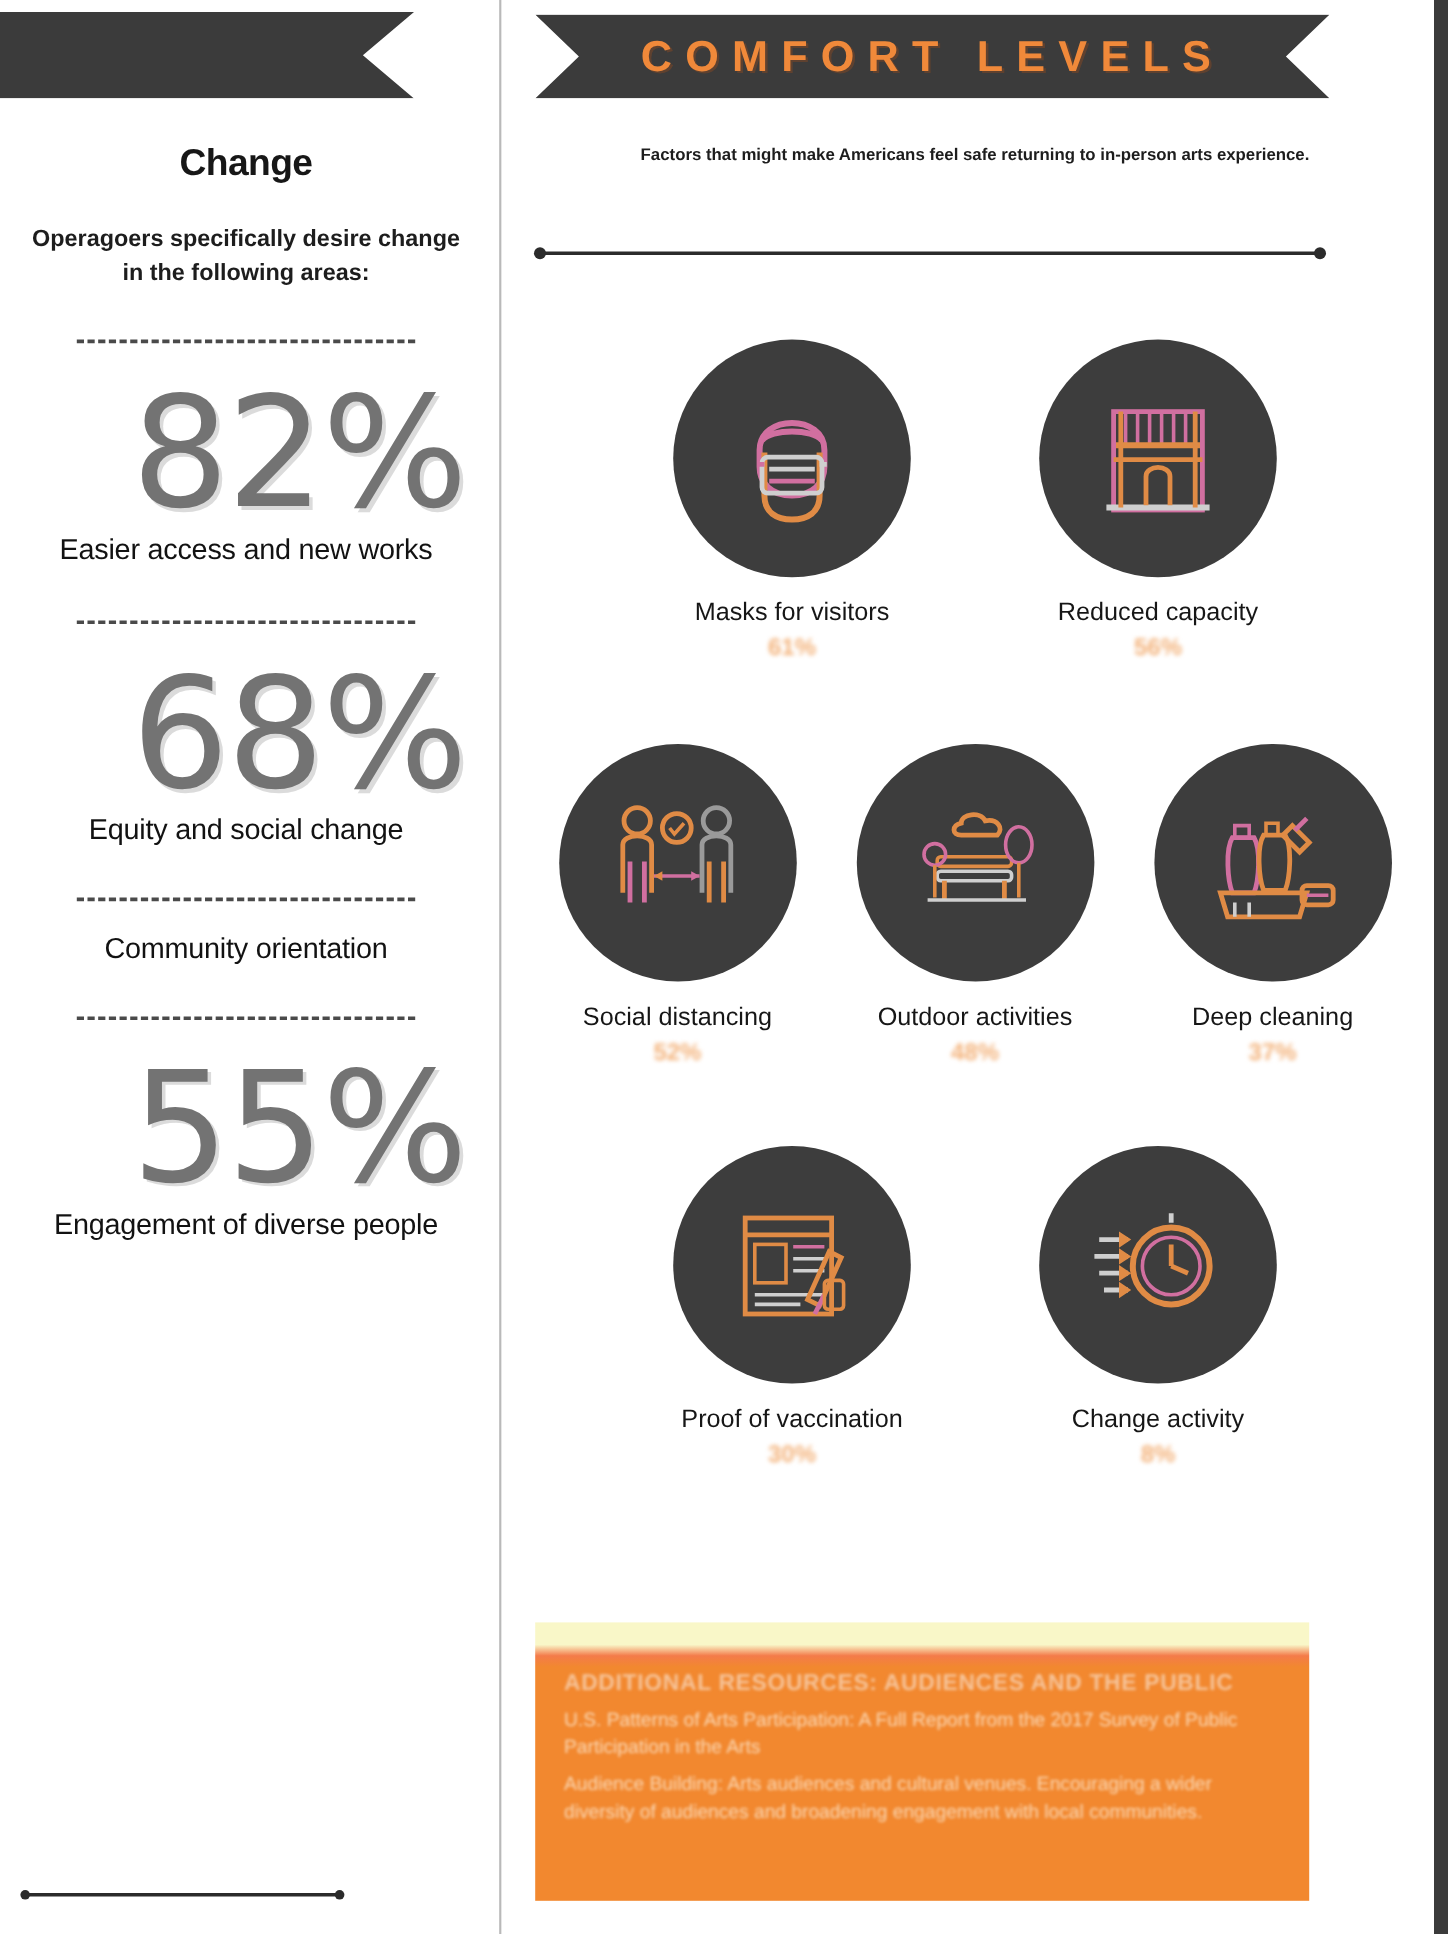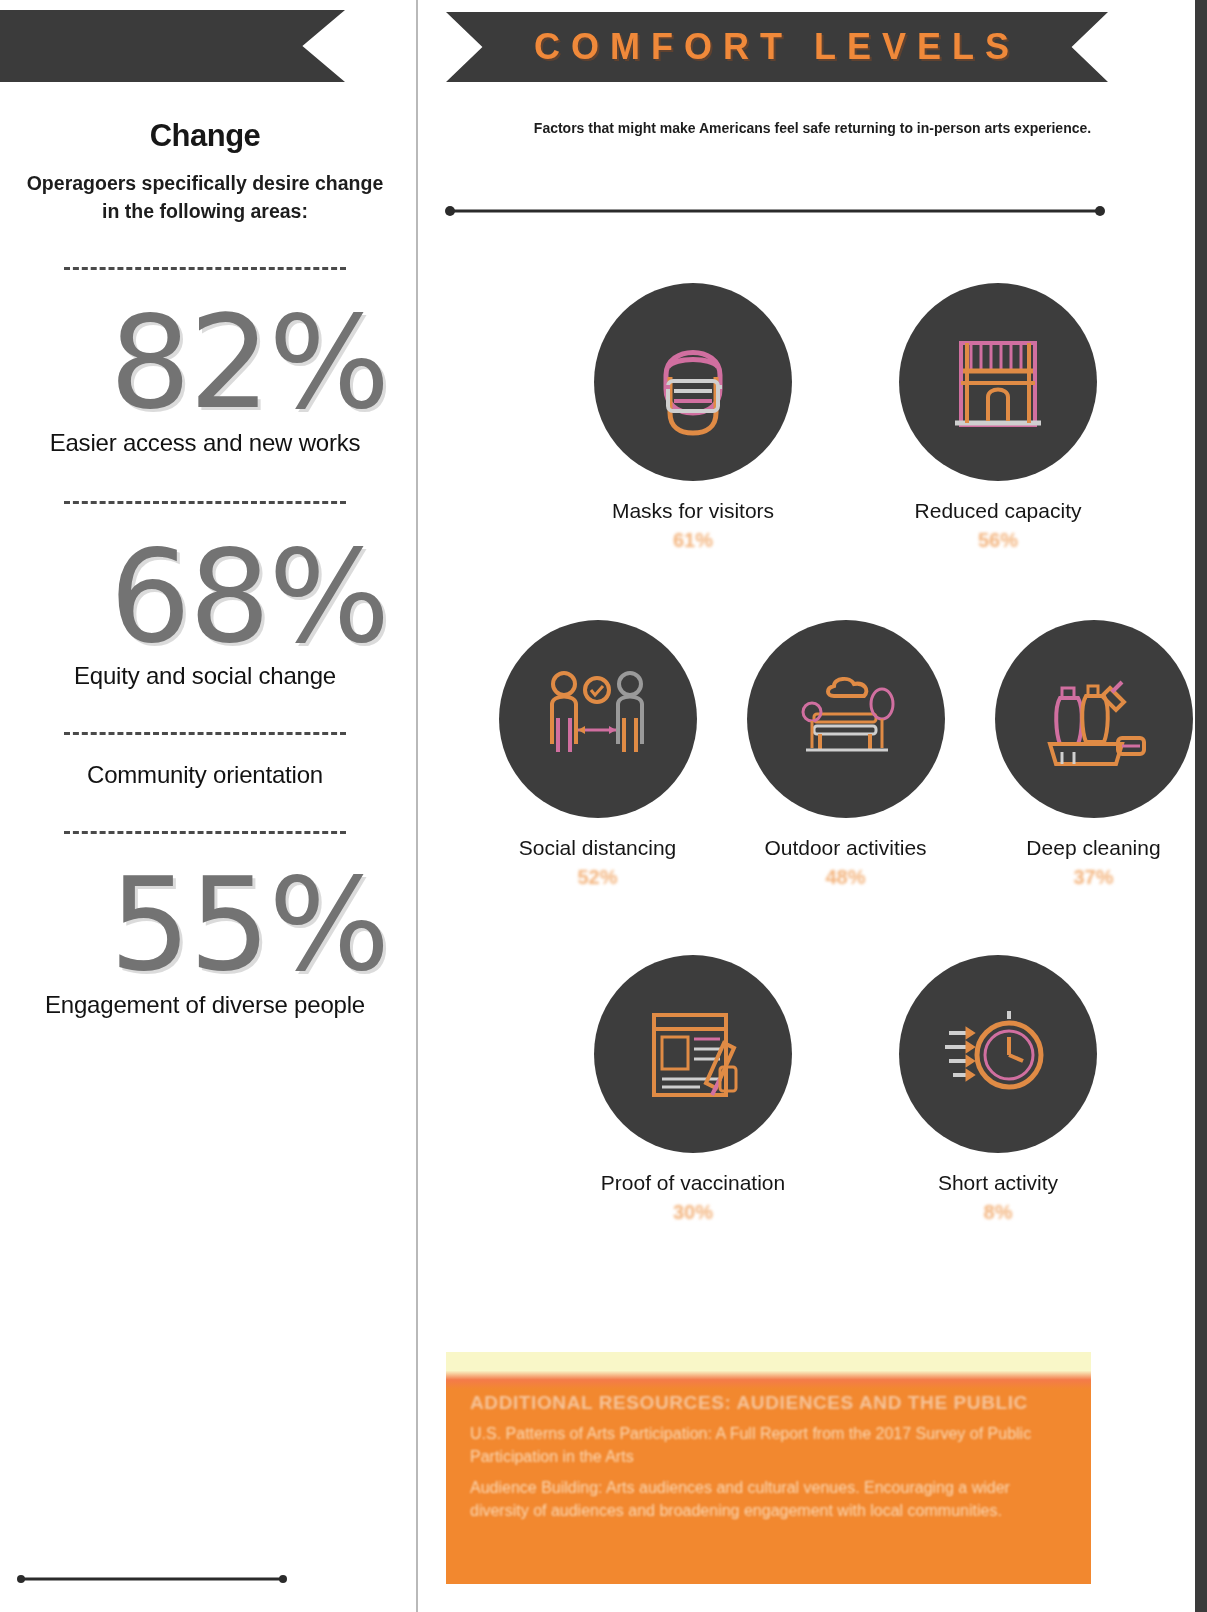--- a/index.html
+++ b/index.html
@@ -26,21 +26,21 @@
   }
   .left-body { position: absolute; top: 118px; left: 0; width: 410px; padding: 0 22px; }
   .left-title {
     text-align: center;
     font-size: 31px; font-weight: bold; color: #171717;
     letter-spacing: -0.5px;
     font-family: "Liberation Sans Narrow", "Liberation Sans", sans-serif;
   }
   .left-sub {
     text-align: center;
-    margin-top: 16px;
+    margin-top: 32px;
     font-size: 19.5px; font-weight: bold; color: #1d1d1d;
     line-height: 1.42;
     font-family: "Liberation Sans Narrow", "Liberation Sans", sans-serif;
   }
   .dash-sep {
     margin: 0 auto;
     width: 282px; height: 0;
     border-top: 3px dashed #4a4a4a;
   }
   .stat-block { text-align: center; }
@@ -68,21 +68,21 @@
   .mid-divider {
     flex: 0 0 2px; width: 2px; height: 1612px;
     background: #b9b9b9; margin-left: 6px;
   }
   .right-rail {
     position: absolute; right: 0; top: 0;
     width: 12px; height: 1612px; background: #3b3b3b;
   }
 
   
-  .right-panel { position: relative; flex: 1 1 auto; height: 1612px; background: #fff; padding-left: 33px; }
+  .right-panel { position: relative; flex: 1 1 auto; height: 1612px; background: #fff; }
   .right-ribbon {
     position: absolute; top: 12px; left: 28px;
     width: 662px; height: 70px;
     background: #3b3b3b;
     clip-path: polygon(0 0, 100% 0, 94.5% 50%, 100% 100%, 0 100%, 5.5% 50%);
     display: flex; align-items: center; justify-content: center;
   }
   .right-ribbon-text {
     font-size: 36px; font-weight: bold;
     letter-spacing: 11px;
@@ -353,21 +353,21 @@
             </g>
             <g stroke="#e08b45" stroke-width="3" fill="#e08b45">
               <polygon points="40,44 34,40 34,48"></polygon>
               <polygon points="40,58 34,54 34,62"></polygon>
               <polygon points="40,72 34,68 34,76"></polygon>
               <polygon points="40,86 34,82 34,90"></polygon>
             </g>
             <line x1="76" y1="30" x2="76" y2="22" stroke="#cfcfcf" stroke-width="4"></line>
           </svg>
         </div>
-        <div class="icon-name">Short activity</div>
+        <div class="icon-name">Change activity</div>
         <div class="icon-pct">8%</div>
       </div>
     </div>
 
     <div class="res-box">
       <div class="res-title">ADDITIONAL RESOURCES: AUDIENCES AND THE PUBLIC</div>
       <div class="res-para">U.S. Patterns of Arts Participation: A Full Report from the 2017 Survey of Public Participation in the Arts</div>
       <div class="res-para">Audience Building: Arts audiences and cultural venues. Encouraging a wider diversity of audiences and broadening engagement with local communities.</div>
     </div>
 

